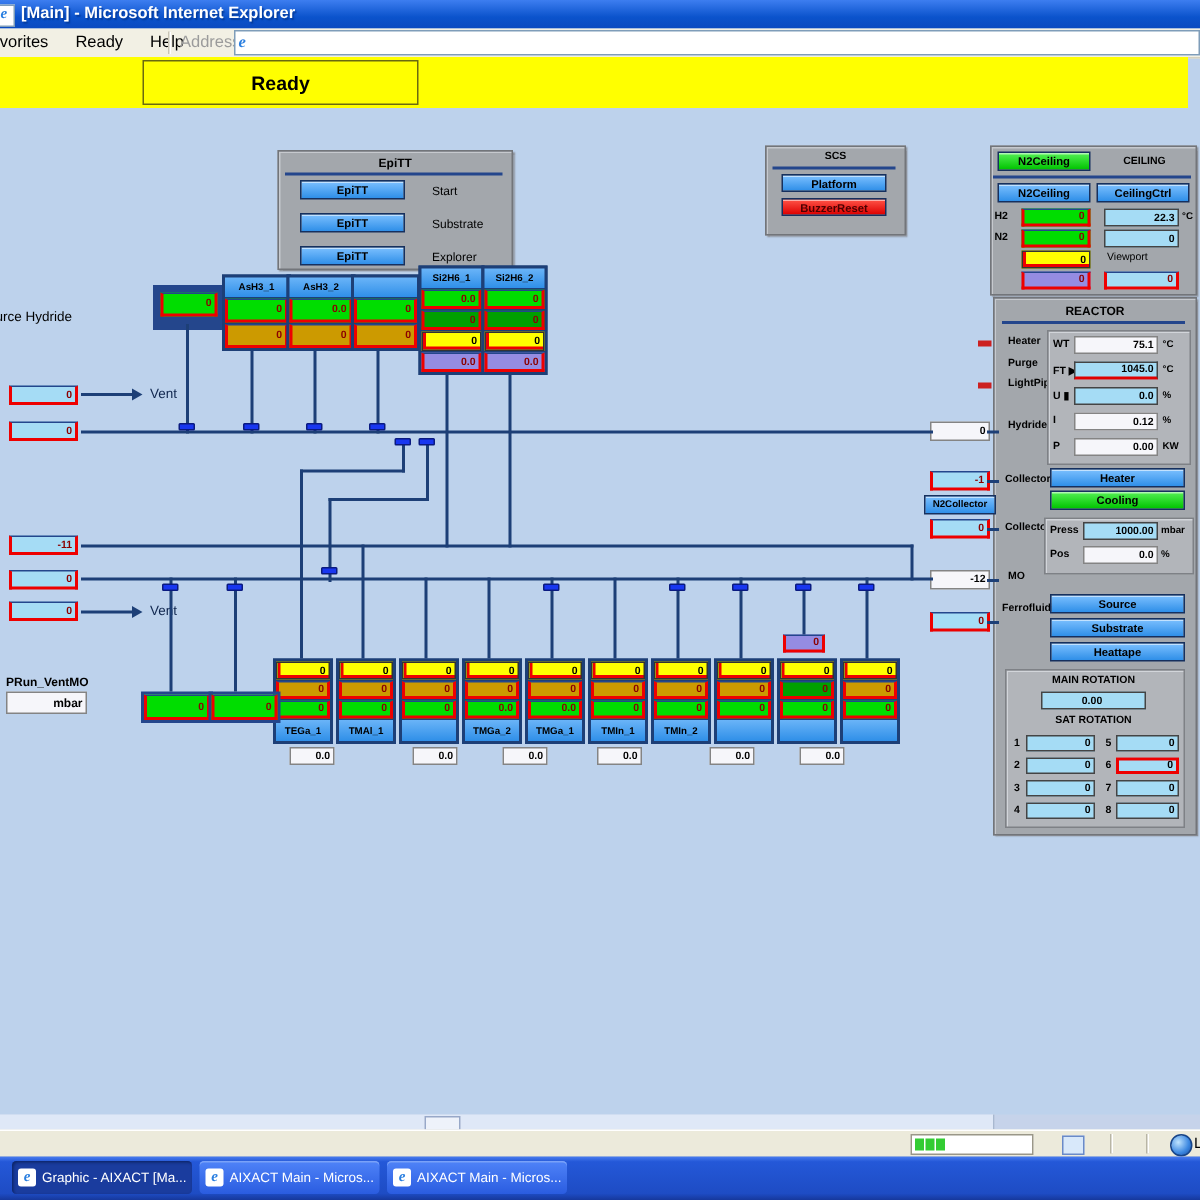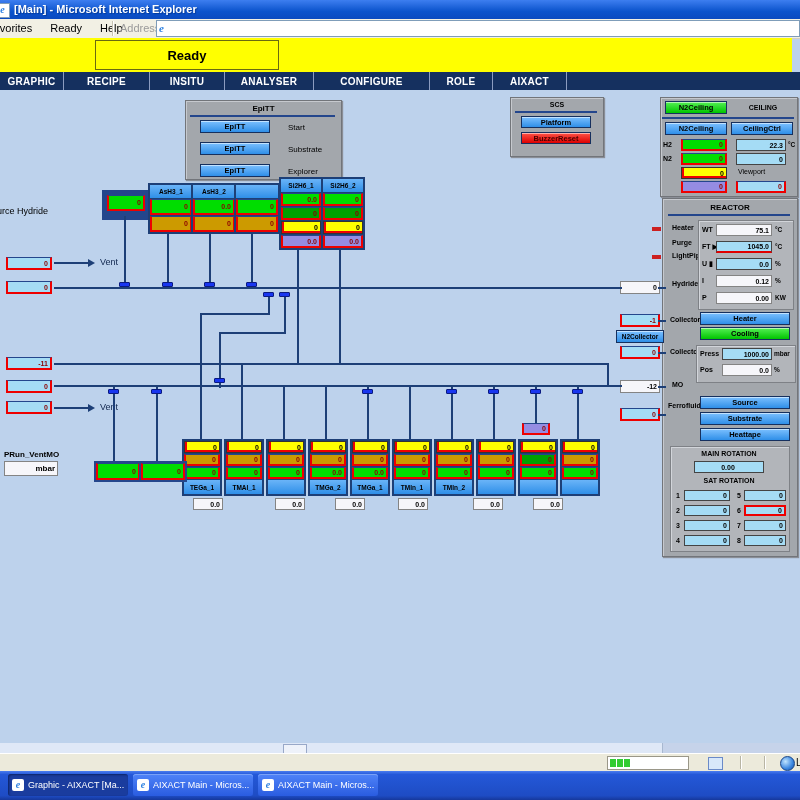--- a/index.html
+++ b/index.html
@@ -119,30 +119,20 @@
     <div class="addr-label">Address</div>
     <div class="addr-input">
       <span class="addr-ie">e</span>
     </div>
   </div>
 
   <div class="banner">
     <div class="ready-box">Ready</div>
   </div>
 
-  <div id="navbar">
-      <div class="nav-item" style="width: 63px;">GRAPHIC</div>
-      <div class="nav-item" style="width: 85px;">RECIPE</div>
-      <div class="nav-item" style="width: 74px;">INSITU</div>
-      <div class="nav-item" style="width: 88px;">ANALYSER</div>
-      <div class="nav-item" style="width: 115px;">CONFIGURE</div>
-      <div class="nav-item" style="width: 62px;">ROLE</div>
-      <div class="nav-item" style="width: 73px;">AIXACT</div>
-      <div class="nav-fill" style="flex: 1 1 0%;"></div>
-    </div>
 
   <div id="canvas"></div>
 
   <div class="panel" style="left:185px;top:100px;width:155px;height:78px;">
     <div class="p-title" style="top:3px;">EpiTT</div>
   </div>
   <div class="hline abs" style="left:190px;top:115px;width:145px;height:2px;"></div>
 
   <div class="panel" style="left:510px;top:97px;width:92px;height:58px;">
     <div class="p-title" style="top:3px;font-size:7px;">SCS</div>

